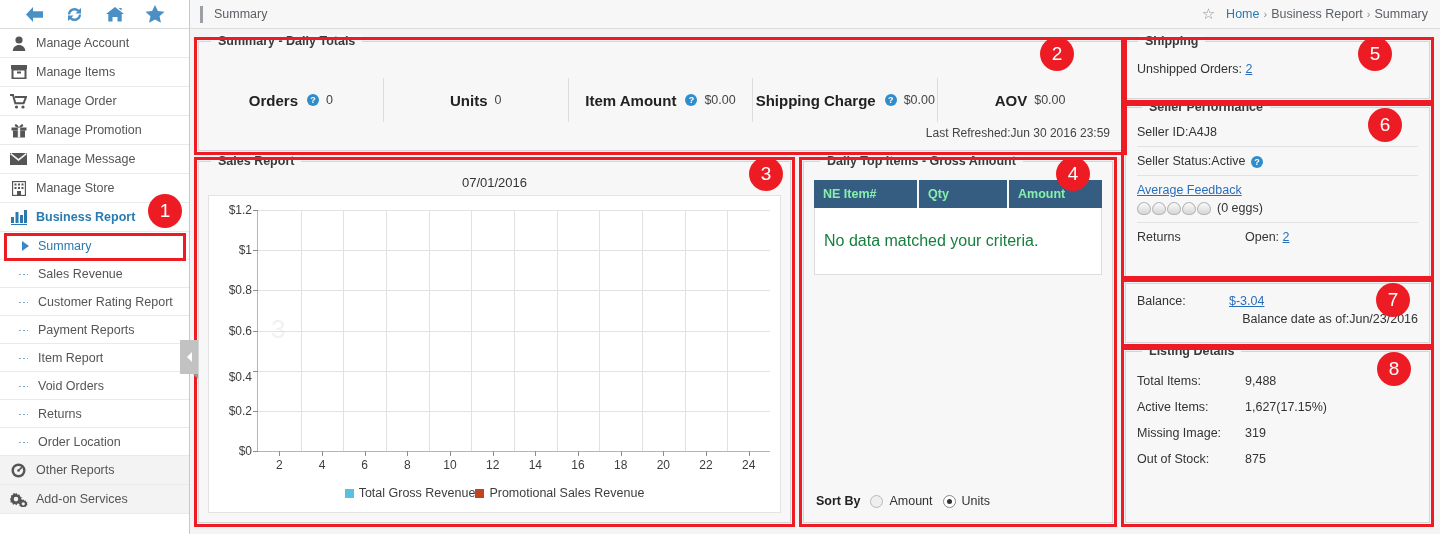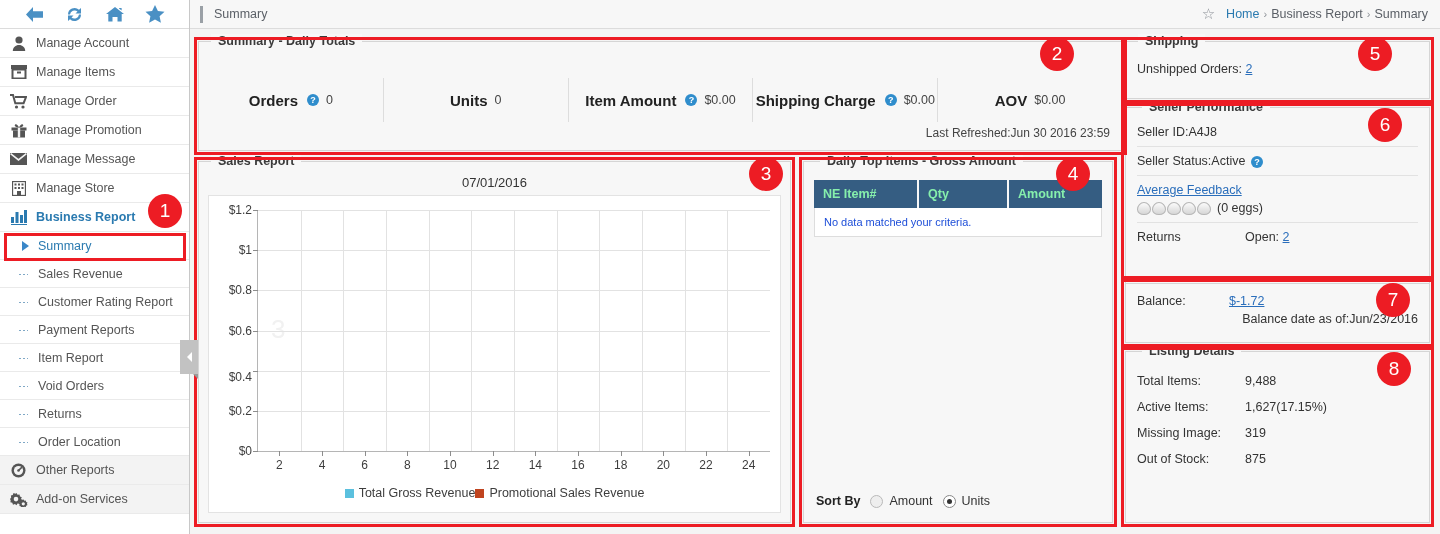--- a/index.html
+++ b/index.html
@@ -127,21 +127,21 @@
   #chart-legend { position:absolute; left:0; bottom:12px; width:100%; display:flex; align-items:center; justify-content:center; font-size:12.5px; color:#3d3d3d; }
   .lg-swatch { width:9px; height:9px; display:inline-block; margin-right:5px; }
   .lg-item { display:flex; align-items:center; cursor:pointer; }
 
   
   #p-top { left:613px; top:132px; width:310px; height:362px; }
   #top-table { position:absolute; left:10px; top:18px; right:10px; }
   #top-thead { display:flex; }
   .th { background:#355d82; color:#86efac; font-size:12.5px; font-weight:bold; padding:7px 9px; border-right:2px solid #f7f7f7; }
   .th:last-child { border-right:none; }
-  #top-empty { border:1px solid #ddd; border-top:none; background:#fff; font-size:11px; color:#1d4ed8; padding:8px 9px; }
+  #top-empty { border:1px solid #ddd; border-top:none; background:#fff; font-size:16px; color:#15803d; padding:24px 9px; }
   #sortby { position:absolute; left:12px; bottom:14px; display:flex; align-items:flex-end; gap:10px; font-size:12.5px; }
   #sortby .sb-label { font-weight:bold; color:#222; }
   .radio-opt { display:flex; align-items:center; gap:6px; color:#333; cursor:pointer; }
   .radio { width:13px; height:13px; border-radius:50%; border:1px solid #b9b9b9; background:#eeeeee; position:relative; }
   .radio.checked { background:#fff; border-color:#888; }
   .radio.checked:after { content:""; position:absolute; left:3px; top:3px; width:5px; height:5px; border-radius:50%; background:#333; }
 
   
   #p-ship { left:935px; top:12px; width:305px; height:58px; }
   #p-perf { left:935px; top:78px; width:305px; height:192px; }
@@ -538,21 +538,21 @@
         <span style="width:108px">Returns</span>
         <span>Open:</span>&nbsp;<a class="lnk">2</a>
       </div>
     </div>
     <div class="redbox" style="left:931px; top:74px; width:313px; height:176px;"></div>
     <div class="badge" style="left:1178px; top:79px;">6</div>
 
     <div class="panel" id="p-bal">
       <div class="bal-row" style="padding-top:10px">
         <span class="k">Balance:</span>
-        <a class="lnk">$-1.72</a>
+        <a class="lnk">$-3.04</a>
       </div>
       <div class="bal-date">Balance date as of:Jun/23/2016</div>
     </div>
     <div class="redbox" style="left:931px; top:250px; width:313px; height:68px;"></div>
     <div class="badge" style="left:1186px; top:254px;">7</div>
 
     <div class="panel" id="p-list">
       <span class="panel-legend" style="left:16px">Listing Details</span>
       <div style="padding-top:16px">
         <div class="kv">

